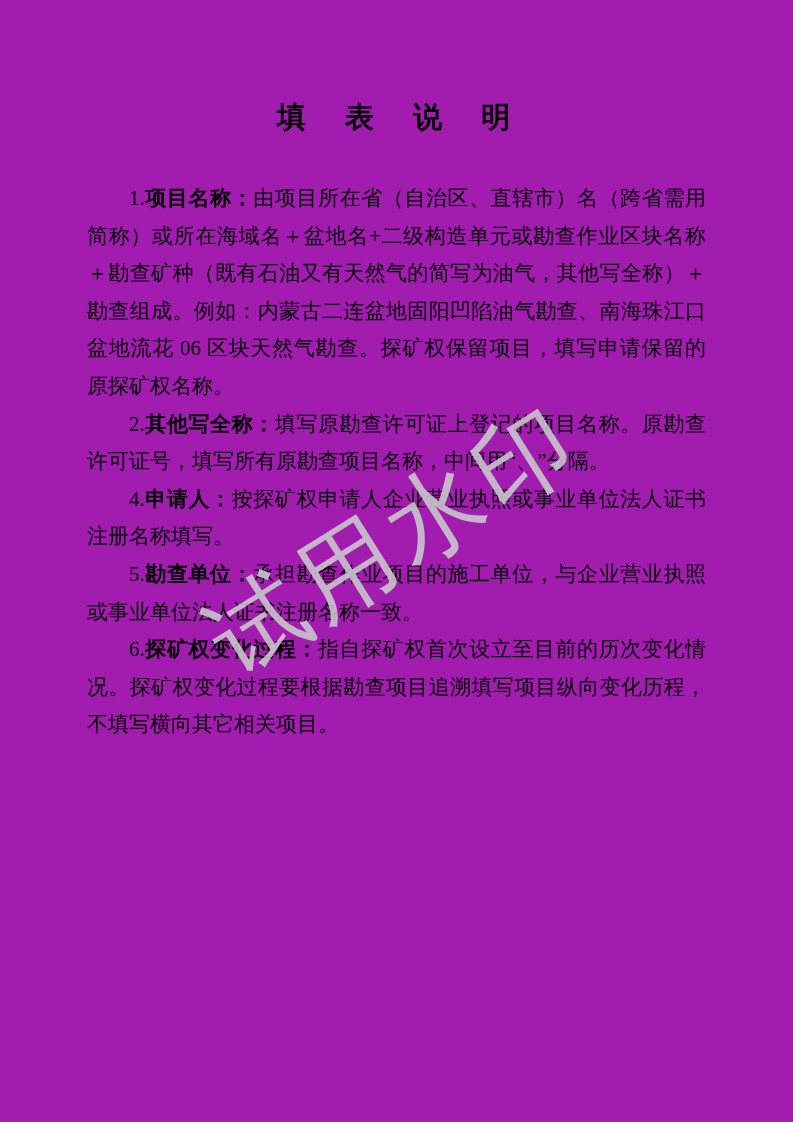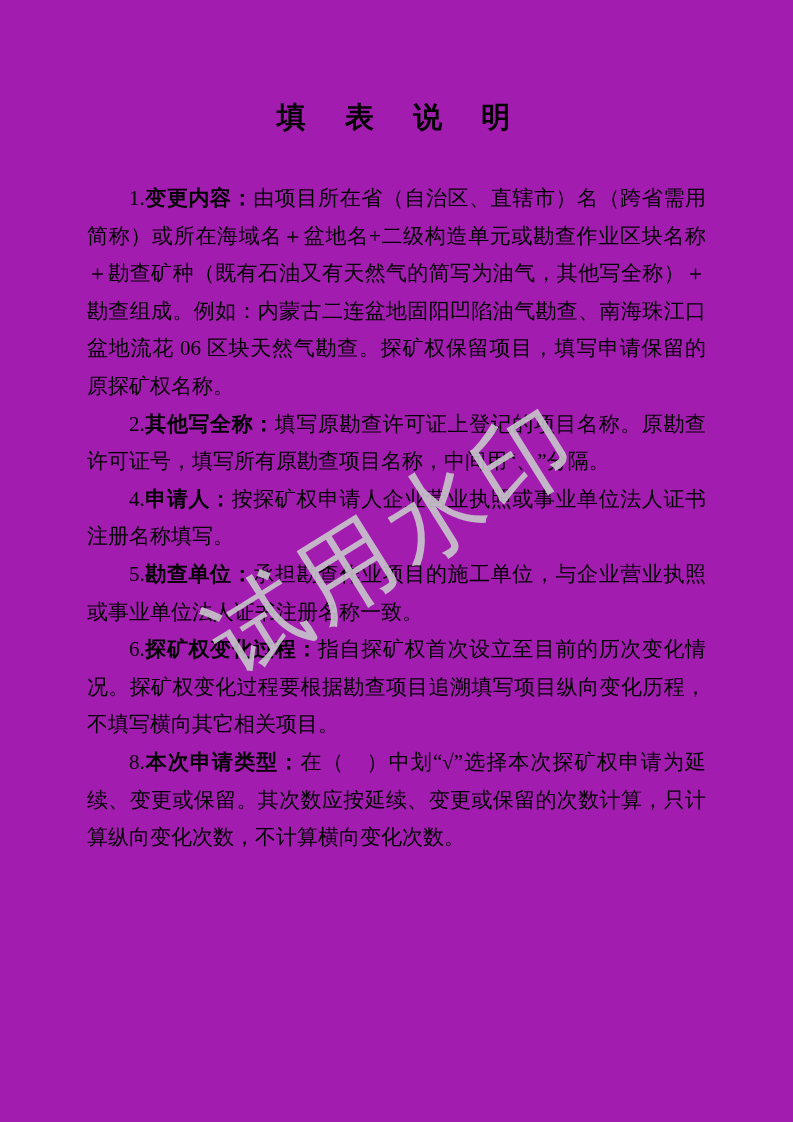--- a/index.html
+++ b/index.html
@@ -66,31 +66,30 @@
 </style>
 </head>
 <body>
 
 <div class="page">
 
   <h1 class="doc-title">填 表 说 明</h1>
 
   <div class="content">
 
-    <p class="para"><span class="num">1.</span><span class="head">变更内容：</span><span class="body-text">由项目所在省（自治区、直辖市）名（跨省需用简称）或所在海域名＋盆地名+二级构造单元或勘查作业区块名称＋勘查矿种（既有石油又有天然气的简写为油气，其他写全称）＋勘查组成。例如：内蒙古二连盆地固阳凹陷油气勘查、南海珠江口盆地流花 06 区块天然气勘查。探矿权保留项目，填写申请保留的原探矿权名称。</span></p>
+    <p class="para"><span class="num">1.</span><span class="head">项目名称：</span><span class="body-text">由项目所在省（自治区、直辖市）名（跨省需用简称）或所在海域名＋盆地名+二级构造单元或勘查作业区块名称＋勘查矿种（既有石油又有天然气的简写为油气，其他写全称）＋勘查组成。例如：内蒙古二连盆地固阳凹陷油气勘查、南海珠江口盆地流花 06 区块天然气勘查。探矿权保留项目，填写申请保留的原探矿权名称。</span></p>
 
     <p class="para"><span class="num">2.</span><span class="head">其他写全称：</span><span class="body-text">填写原勘查许可证上登记的项目名称。原勘查许可证号，填写所有原勘查项目名称，中间用“、”分隔。</span></p>
 
 
     <p class="para"><span class="num">4.</span><span class="head">申请人：</span><span class="body-text">按探矿权申请人企业营业执照或事业单位法人证书注册名称填写。</span></p>
 
     <p class="para"><span class="num">5.</span><span class="head">勘查单位：</span><span class="body-text">承担勘查作业项目的施工单位，与企业营业执照或事业单位法人证书注册名称一致。</span></p>
 
     <p class="para"><span class="num">6.</span><span class="head">探矿权变化过程：</span><span class="body-text">指自探矿权首次设立至目前的历次变化情况。探矿权变化过程要根据勘查项目追溯填写项目纵向变化历程，不填写横向其它相关项目。</span></p>
 
 
-    <p class="para"><span class="num">8.</span><span class="head">本次申请类型：</span><span class="body-text">在（　）中划“√”选择本次探矿权申请为延续、变更或保留。其次数应按延续、变更或保留的次数计算，只计算纵向变化次数，不计算横向变化次数。</span></p>
 
 
   </div>
 </div>
 
 <div class="watermark">试用水印</div>
 
 </body></html>

